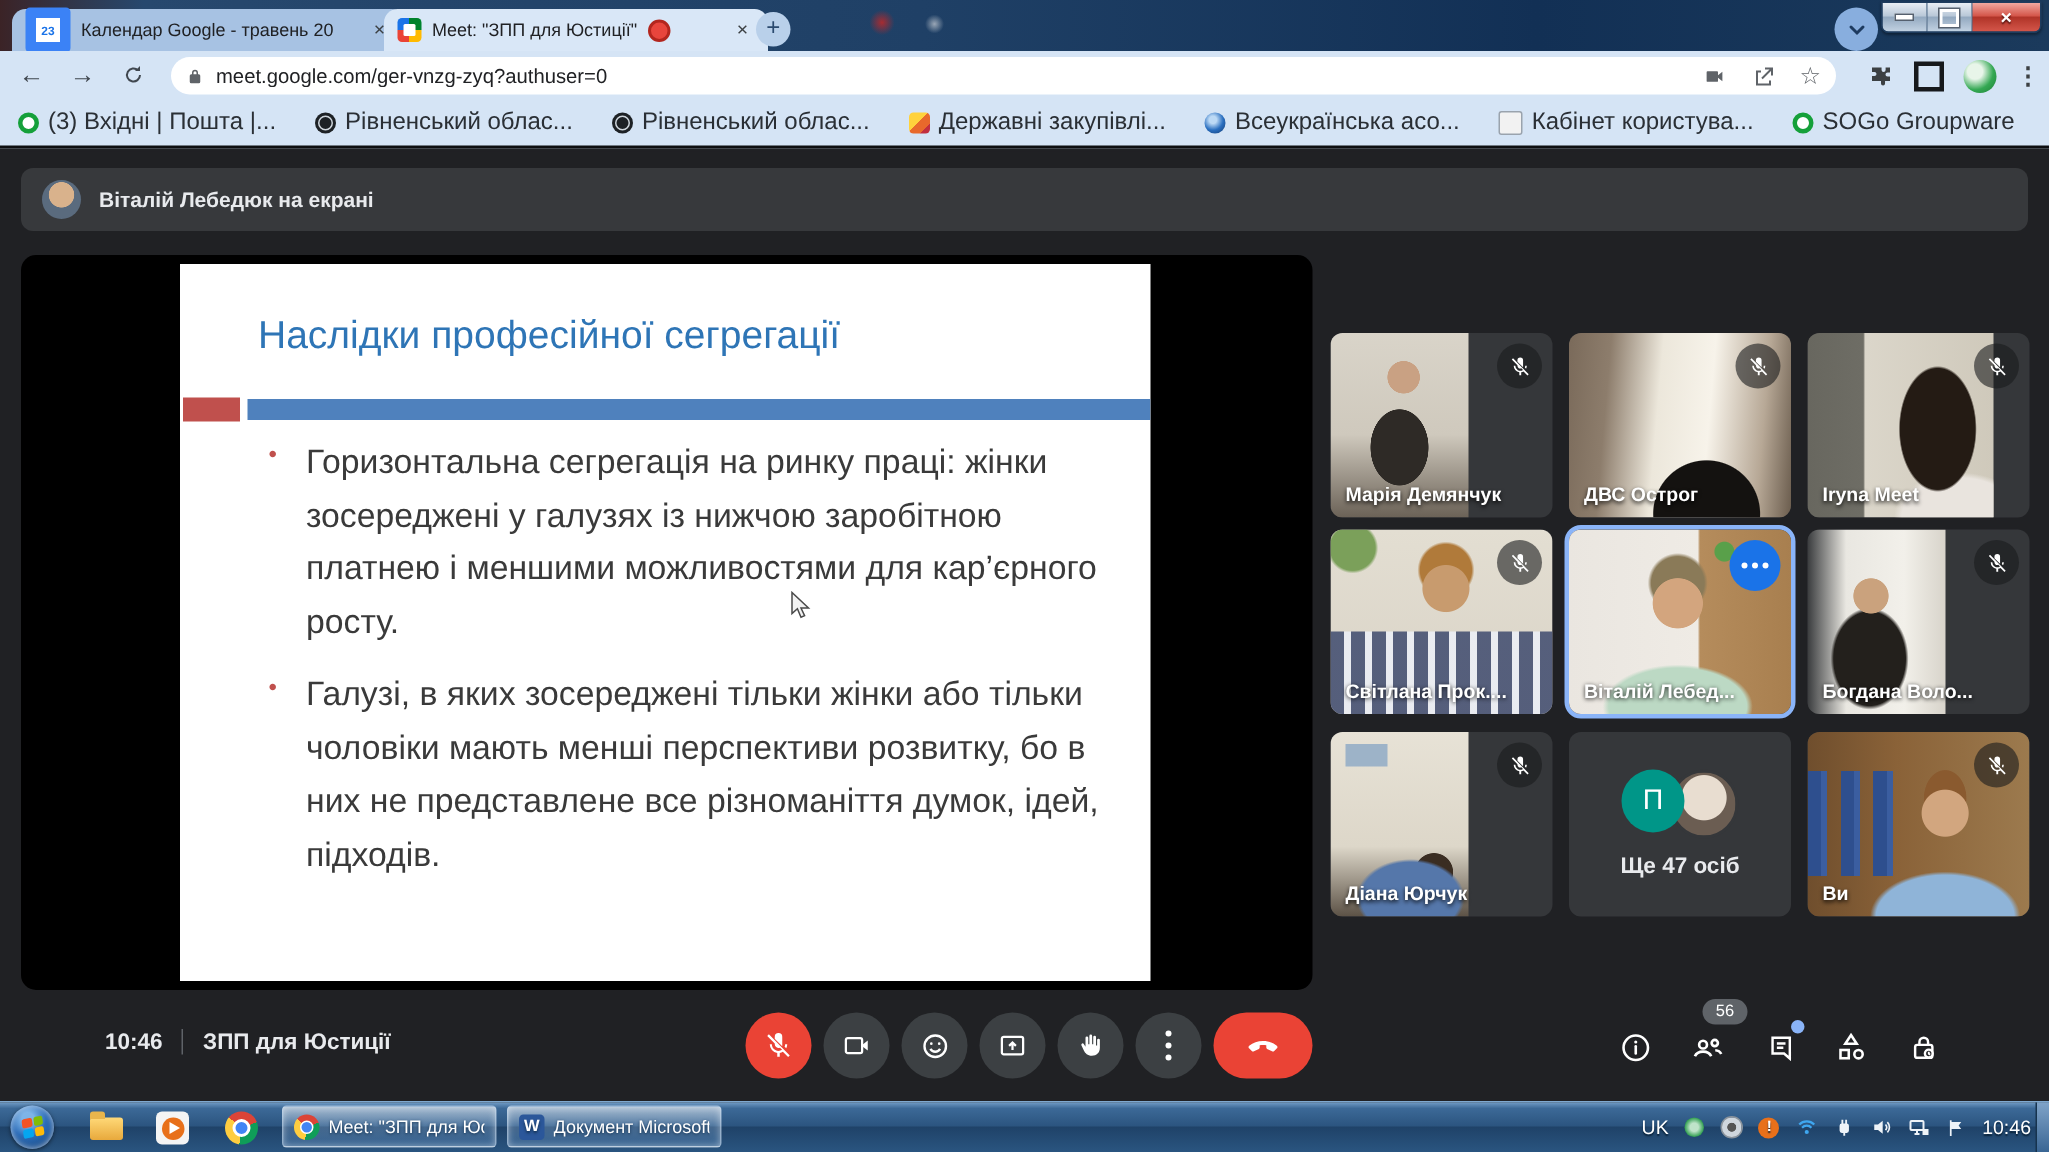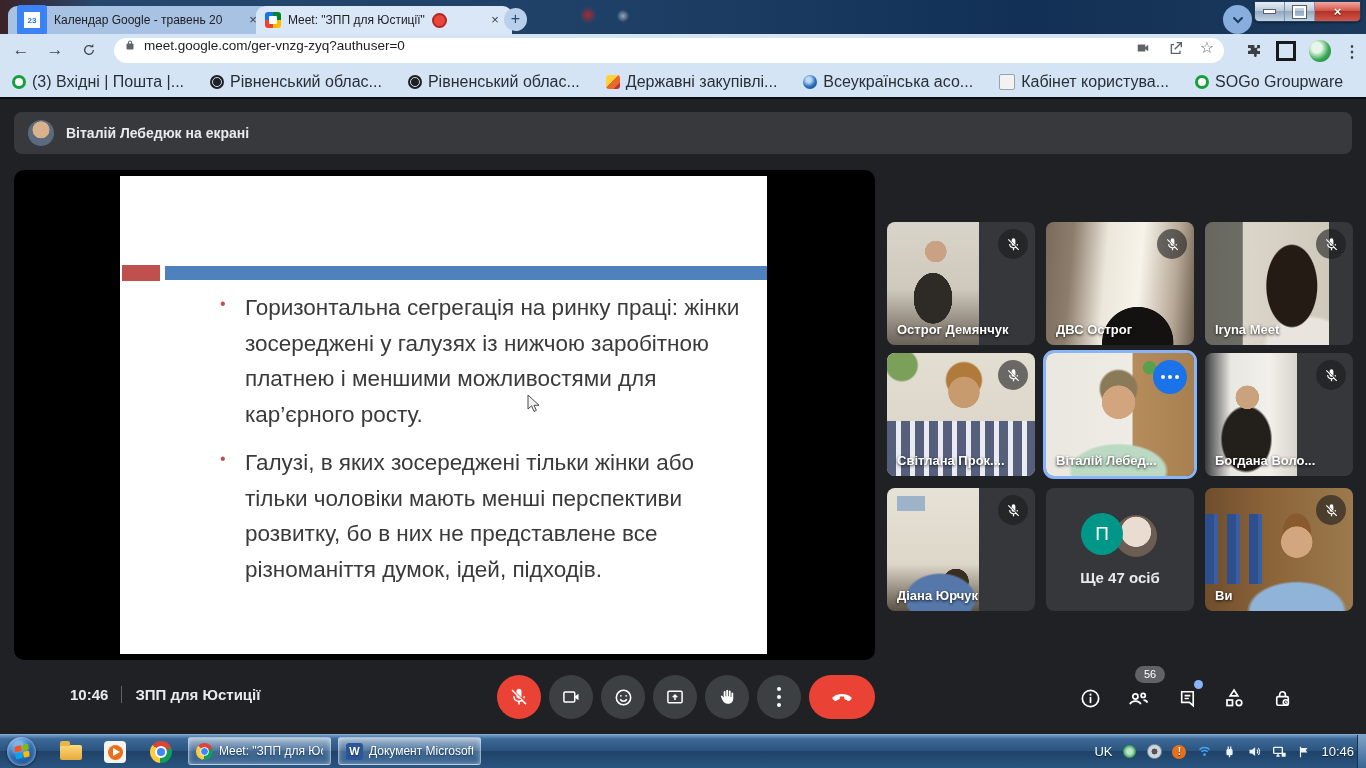--- a/index.html
+++ b/index.html
@@ -37,21 +37,21 @@
     background:linear-gradient(180deg,#f0a8a0,#d4564a 45%,#b03428 50%,#d4564a);}
   .glyph-min{width:11px;height:3px;background:#fff;border:1px solid #55606e;}
   .glyph-max{width:9px;height:8px;border:2px solid #fff;outline:1px solid #55606e;background:transparent;}
   .glyph-x{color:#fff;font-weight:bold;font-size:13px;text-shadow:0 1px 1px #5a1712;}
 
   .toolbar{position:absolute;top:34px;left:0;width:100%;height:32px;background:#d5e4f5;
     display:flex;align-items:center;border-bottom:1px solid #c0d4ea;}
   .navbtn{width:26px;height:26px;margin-left:8px;font-size:17px;color:#40474f;
     display:flex;align-items:center;justify-content:center;}
   .urlbar{position:absolute;left:114px;top:4px;width:1110px;height:25px;background:#fff;
-    border-radius:13px;display:flex;align-items:flex-start;padding:0 10px;gap:8px;box-sizing:border-box;}
+    border-radius:13px;display:flex;align-items:center;padding:0 10px;gap:8px;box-sizing:border-box;}
   .urltext{font-size:13.5px;color:#202124;flex:1;white-space:nowrap;overflow:hidden;}
   .urlicons{display:flex;gap:16px;align-items:center;}
   .tb-right{position:absolute;right:6px;top:4px;display:flex;gap:13px;align-items:center;height:26px;}
   .avatar-green{width:22px;height:22px;border-radius:50%;
     background:radial-gradient(circle at 35% 35%,#e8f5e9 0 25%,#34a853 60%,#1e7e34 100%);}
   .sq-icon{width:14px;height:14px;border:3px solid #17191c;}
 
   .bookmarks{position:absolute;top:66px;left:0;width:100%;height:33px;background:#d5e4f5;
     display:flex;align-items:center;gap:26px;padding-left:12px;box-sizing:border-box;
     border-bottom:2px solid #0d0e10;font-size:16px;color:#2a2f35;}
@@ -72,21 +72,21 @@
     background:radial-gradient(circle at 50% 38%,#d9b28c 0 40%,#5a6b7e 42%);}
   .banner .btext{color:#e8eaed;font-size:14px;font-weight:bold;}
 
   .stage{position:absolute;left:14px;top:69px;width:861px;height:490px;background:#000;border-radius:10px;}
   .slide{position:absolute;left:106px;top:6px;width:647px;height:478px;background:#fff;overflow:hidden;}
   .slide-title{position:absolute;left:52px;top:32px;font-size:26px;color:#2E75B6;}
   .bar-red{position:absolute;left:2px;top:89px;width:38px;height:16px;background:#C0504D;}
   .bar-blue{position:absolute;left:45px;top:90px;width:602px;height:14px;background:#4F81BD;}
   .bullets{position:absolute;left:84px;top:114px;width:546px;margin:0;padding:0;list-style:none;
     font-size:22.5px;line-height:1.58;color:#3a3a3a;}
-  .bullets li{position:relative;margin-bottom:13px;margin-left:41px;}
+  .bullets li{position:relative;margin-bottom:13px;}
   .bullets li::before{content:"•";position:absolute;left:-25px;top:1px;color:#C0504D;font-size:16px;}
 
   .tile{position:absolute;width:148px;height:123px;border-radius:8px;background:#35373a;overflow:hidden;}
   .tile .vid{position:absolute;inset:0;}
   .tile .pname{position:absolute;left:10px;bottom:8px;color:#fff;font-size:13px;font-weight:bold;
     text-shadow:0 1px 3px rgba(0,0,0,.9);white-space:nowrap;}
   .micoff{position:absolute;top:7px;right:7px;width:30px;height:30px;border-radius:50%;
     background:rgba(25,26,28,.6);display:flex;align-items:center;justify-content:center;}
   .t5{border:3px solid #8ab4f8;border-radius:11px;}
   .tilemenu{position:absolute;top:7px;right:7px;width:34px;height:34px;border-radius:50%;
@@ -306,37 +306,38 @@
 
   <div class="meet">
 
     <div class="banner">
       <span class="bavatar"></span>
       <span class="btext">Віталій Лебедюк на екрані</span>
     </div>
 
     <div class="stage">
       <div class="slide">
+        <div class="slide-title">Наслідки професійної сегрегації</div>
         <div class="bar-red"></div>
         <div class="bar-blue"></div>
         <ul class="bullets">
           <li>Горизонтальна сегрегація на ринку праці: жінки зосереджені у галузях із нижчою заробітною платнею і меншими можливостями для кар’єрного росту.</li>
           <li>Галузі, в яких зосереджені тільки жінки або тільки чоловіки мають менші перспективи розвитку, бо в них не представлене все різноманіття думок, ідей, підходів.</li>
         </ul>
       </div>
     </div>
 
     <div class="tile" style="left:887px;top:121px;">
       <div class="vid v1"></div>
       <span class="micoff">
           <svg width="15" height="15" viewBox="0 0 24 24">
             <path fill="#fff" d="M15 11V5a3 3 0 0 0-6 0v1.6l6 6zM19 11h-1.7a5.3 5.3 0 0 1-.4 1.9l1.3 1.3c.5-1 .8-2 .8-3.2zM4.3 3 3 4.3l6 6V11a3 3 0 0 0 4.2 2.7l1.7 1.7a5.3 5.3 0 0 1-8.2-4.4H5a7 7 0 0 0 6 6.9V21h2v-3.1c.9-.1 1.7-.4 2.5-.9l4.2 4.2 1.3-1.3L4.3 3z"></path>
           </svg>
         </span>
-      <span class="pname">Острог Демянчук</span>
+      <span class="pname">Марія Демянчук</span>
     </div>
     <div class="tile" style="left:1046px;top:121px;">
       <div class="vid v2"></div>
       <span class="micoff">
           <svg width="15" height="15" viewBox="0 0 24 24">
             <path fill="#fff" d="M15 11V5a3 3 0 0 0-6 0v1.6l6 6zM19 11h-1.7a5.3 5.3 0 0 1-.4 1.9l1.3 1.3c.5-1 .8-2 .8-3.2zM4.3 3 3 4.3l6 6V11a3 3 0 0 0 4.2 2.7l1.7 1.7a5.3 5.3 0 0 1-8.2-4.4H5a7 7 0 0 0 6 6.9V21h2v-3.1c.9-.1 1.7-.4 2.5-.9l4.2 4.2 1.3-1.3L4.3 3z"></path>
           </svg>
         </span>
       <span class="pname">ДВС Острог</span>
     </div>

